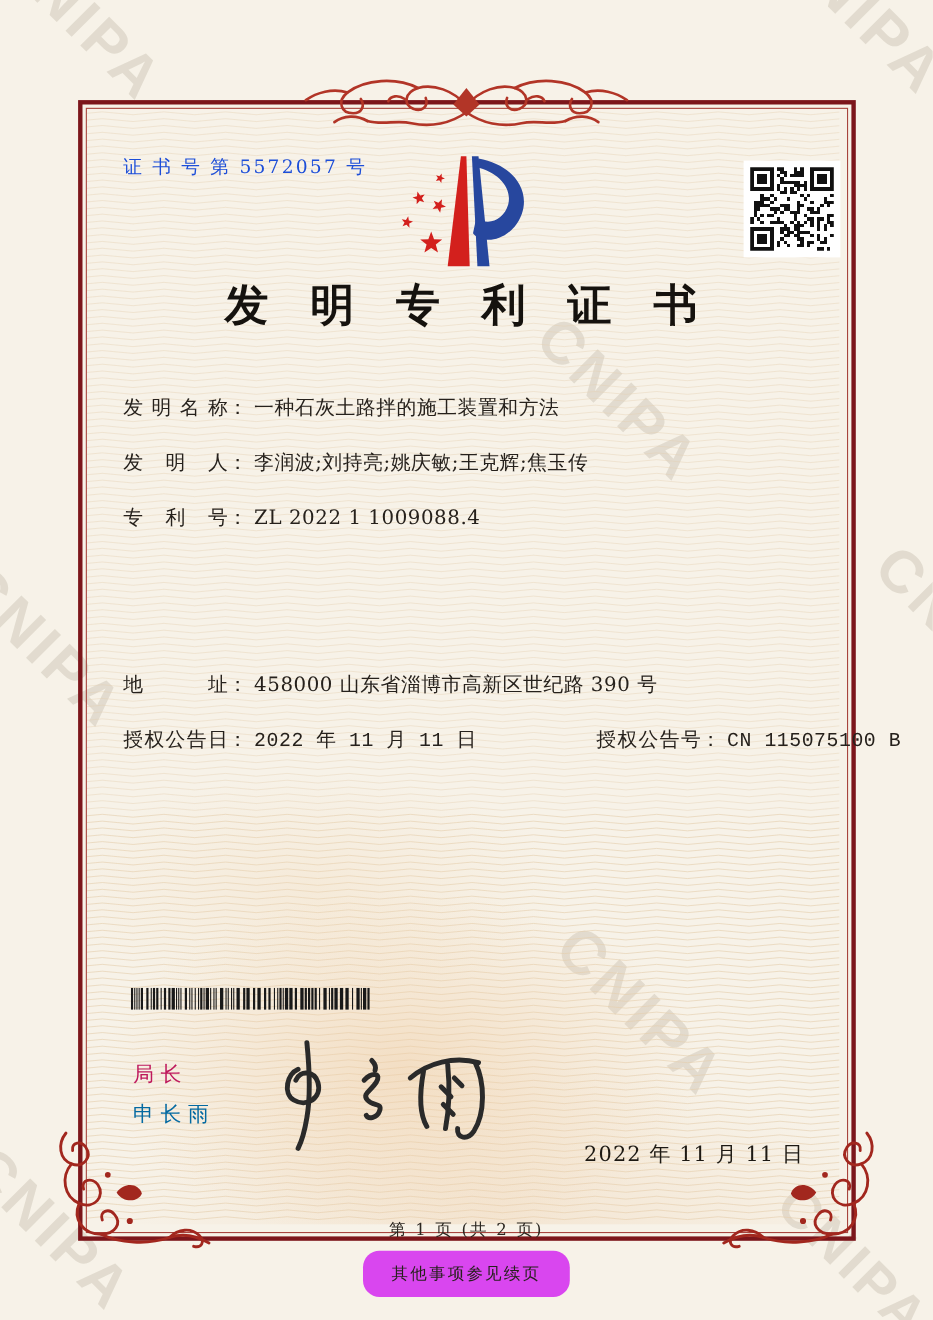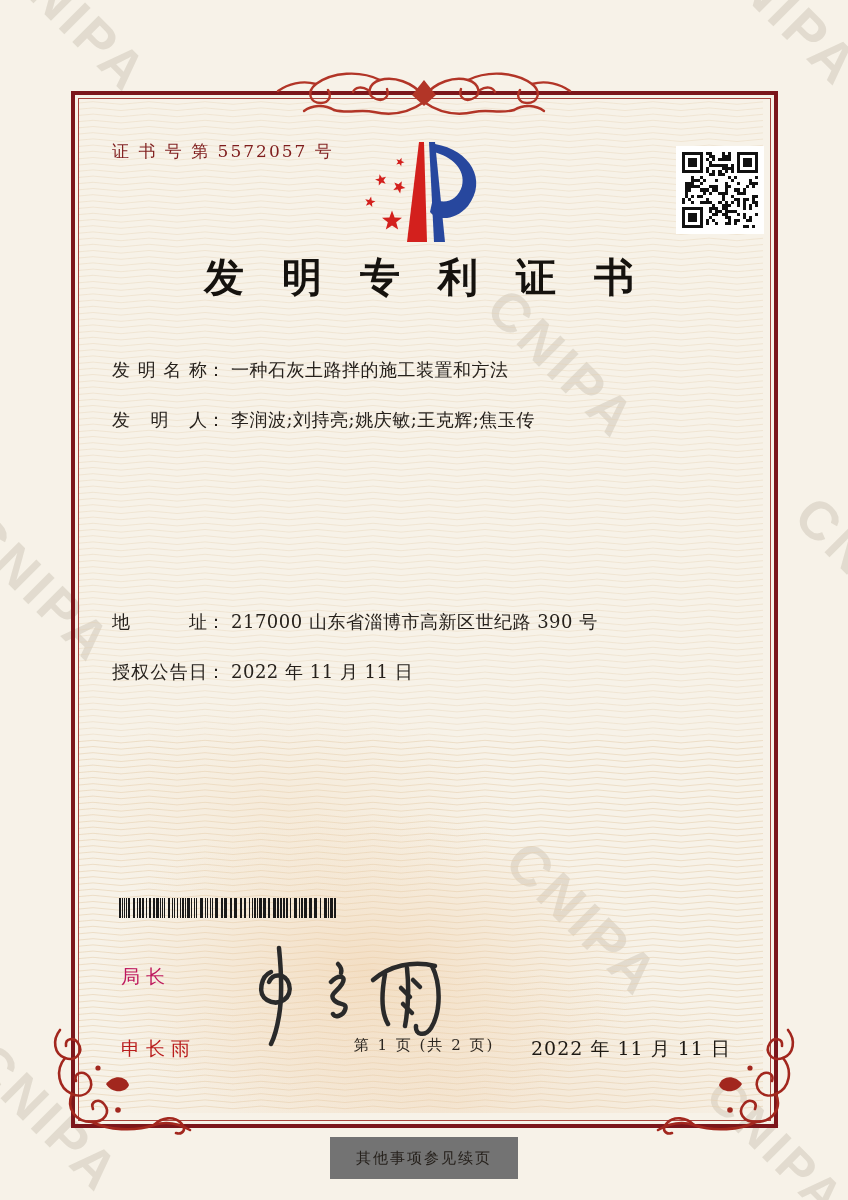--- a/index.html
+++ b/index.html
@@ -20,21 +20,21 @@
   .waves-svg{position:absolute;left:79px;top:99px;pointer-events:none;}
   .tint{position:absolute;left:79px;top:99px;width:684px;height:1014px;pointer-events:none;
         background:
           radial-gradient(ellipse 55% 22% at 42% 86%, rgba(240,206,166,0.55), rgba(240,206,166,0) 72%),
           radial-gradient(ellipse 70% 18% at 55% 99%, rgba(238,206,170,0.35), rgba(238,206,170,0) 75%),
           radial-gradient(ellipse 45% 14% at 30% 70%, rgba(242,216,182,0.30), rgba(242,216,182,0) 75%);}
 
   .ornament{position:absolute;pointer-events:none;}
 
   
-  .cert-no{position:absolute;left:112px;top:140px;font-size:17px;letter-spacing:2px;color:#7f1d1d;}
+  .cert-no{position:absolute;left:112px;top:140px;font-size:17px;letter-spacing:2px;color:#1d4ed8;}
   .logo{position:absolute;left:350px;top:136px;width:140px;height:112px;}
   .qr-box{position:absolute;left:676px;top:146px;width:88px;height:88px;background:#ffffff;}
   .qr-box svg{position:absolute;left:6px;top:6px;}
 
   .doc-title{position:absolute;left:0;top:250px;width:848px;text-align:center;
              font-size:40px;font-weight:600;color:#15120e;letter-spacing:38px;
              padding-left:28px;box-sizing:border-box;}
 
   
   .row{position:absolute;left:112px;width:640px;height:26px;font-size:18px;color:#26211c;}
@@ -47,30 +47,30 @@
   
   .paras{position:absolute;left:112px;top:699px;width:632px;font-size:16.5px;color:#26211c;
          line-height:26px;text-align:justify;letter-spacing:0.6px;}
   .paras p{margin:0;text-indent:2em;}
 
   
   .barcode{position:absolute;left:119px;top:898px;}
   .sig-role{position:absolute;left:121px;top:964px;font-size:19px;letter-spacing:6px;
             font-family:"DejaVu Sans","Liberation Sans",sans-serif;color:#be185d;}
   .sig-name{position:absolute;left:121px;top:1000px;font-size:19px;letter-spacing:6px;
-            font-family:Liberation Mono, monospace;color:#b91c1c;margin-top:36px;}
+            font-family:Liberation Mono, monospace;color:#0369a1;}
   .sig-script{position:absolute;left:235px;top:938px;}
   .date-line{position:absolute;left:531px;top:1036px;font-size:19px;color:#1d1913;letter-spacing:1px;}
 
   
-  .page-info{position:absolute;left:0;top:1036px;width:848px;text-align:center;
+  .page-info{position:absolute;left:0;top:1109px;width:848px;text-align:center;
              font-size:15px;letter-spacing:2px;color:#2b2620;}
-  .cont-note{position:absolute;left:330px;top:1137px;width:188px;height:42px;background:#737373;
+  .cont-note{position:absolute;left:330px;top:1137px;width:188px;height:42px;background:#d946ef;
              display:flex;align-items:center;justify-content:center;font-size:15px;
-             letter-spacing:2px;color:#26211c;}
+             letter-spacing:2px;color:#26211c;border-radius:15px;}
 </style>
 </head>
 <body>
 
 <div class="page">
 
   <div class="wm" style="left:-18px;top:-14px;font-size:54px;">CNIPA</div>
   <div class="wm" style="left:688px;top:-24px;font-size:56px;">CNIPA</div>
   <div class="wm" style="left:470px;top:332px;font-size:54px;">CNIPA</div>
   <div class="wm" style="left:-54px;top:556px;font-size:54px;">CNIPA</div>
@@ -487,25 +487,31 @@
   </div>
 
   <div class="doc-title">发明专利证书</div>
 
   <div class="row" style="top:358px;">
     <span class="lbl">发明名称</span><span class="colon">：</span><span class="val">一种石灰土路拌的施工装置和方法</span>
   </div>
   <div class="row" style="top:408px;">
     <span class="lbl">发明人</span><span class="colon">：</span><span class="val">李润波;刘持亮;姚庆敏;王克辉;焦玉传</span>
   </div>
+  <div class="row" style="top:458px;">
+    <span class="lbl">专利号</span><span class="colon">：</span><span class="val">ZL 2022 1 1009088.4</span>
+  </div>
   <div class="row" style="top:610px;">
-    <span class="lbl">地址</span><span class="colon">：</span><span class="val">217000 山东省淄博市高新区世纪路 390 号</span>
+    <span class="lbl">地址</span><span class="colon">：</span><span class="val">458000 山东省淄博市高新区世纪路 390 号</span>
   </div>
-  <div class="row" style="top:660px;">
+  <div class="row" style="top:660px;font-family:Liberation Mono, monospace;">
     <span class="lbl">授权公告日</span><span class="colon">：</span><span class="val">2022 年 11 月 11 日</span>
+    <span class="row-grant2">
+      <span class="lbl">授权公告号</span><span class="colon">：</span><span class="val">CN 115075100 B</span>
+    </span>
   </div>
 
 
   <svg id="barcode" class="barcode" width="218" height="20" viewBox="0 0 218 20">
       <rect x="0" y="0" width="2" height="20" fill="#191919"></rect>
       <rect x="3" y="0" width="1" height="20" fill="#191919"></rect>
       <rect x="5" y="0" width="1" height="20" fill="#191919"></rect>
       <rect x="7" y="0" width="1" height="20" fill="#191919"></rect>
       <rect x="9" y="0" width="2" height="20" fill="#191919"></rect>
       <rect x="14" y="0" width="2" height="20" fill="#191919"></rect>

